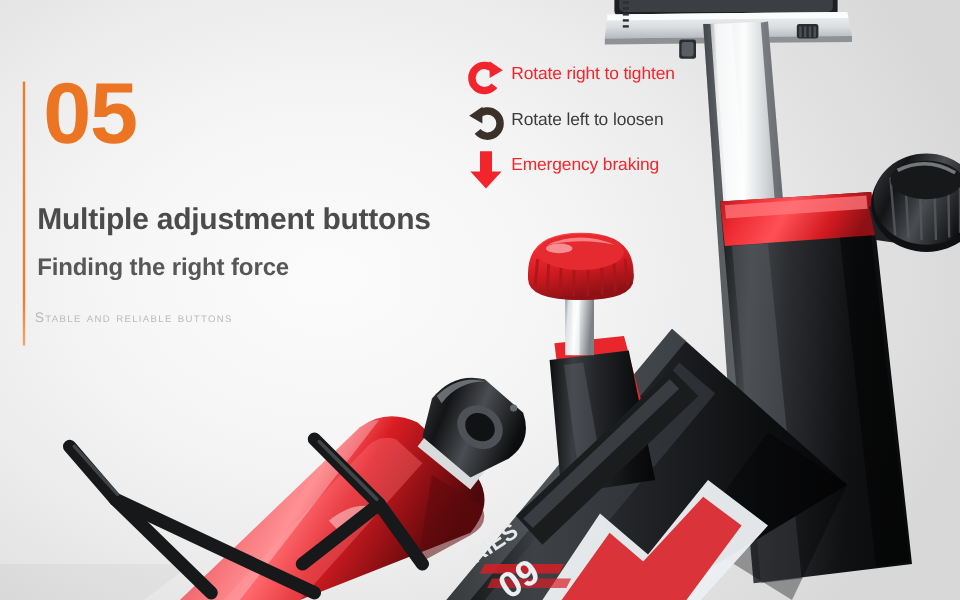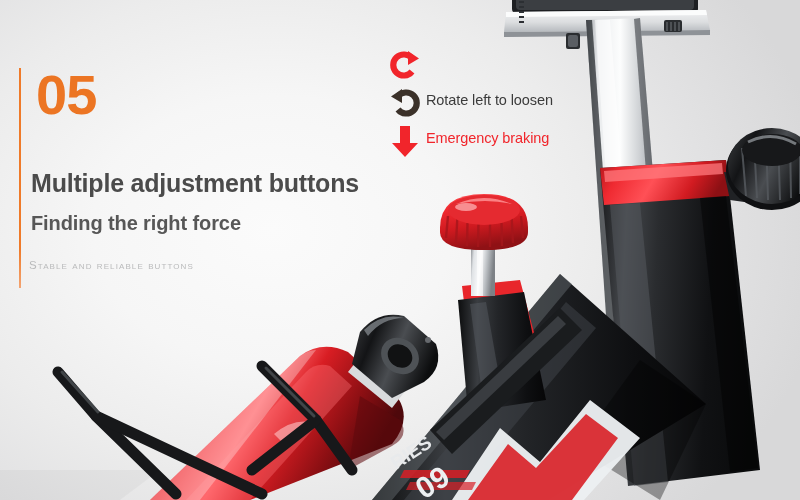--- a/index.html
+++ b/index.html
@@ -15,21 +15,21 @@
   }
 
   
   #left-panel{position:absolute;left:0;top:0;width:400px;height:500px;}
   #accent-rule{
     position:absolute;left:19px;top:68px;width:2px;height:220px;
     background:linear-gradient(180deg,#ef7a29 0%,#ef7a29 82%,#f3a472 100%);
   }
   #step-number{
     position:absolute;left:36px;top:52px;
-    font-size:56px;line-height:86px;font-weight:bold;
+    font-size:72px;line-height:86px;font-weight:bold;
     color:#ec7523;letter-spacing:-1px;
   }
   #headline{
     position:absolute;left:31px;top:169px;
     font-size:25px;font-weight:bold;color:#4b4b4b;letter-spacing:-0.2px;
   }
   #subhead{
     position:absolute;left:31px;top:212px;
     font-size:20px;font-weight:bold;color:#575757;letter-spacing:-0.1px;
   }
@@ -293,20 +293,21 @@
 
   <div id="legend">
 
     <div class="legend-row">
       <span class="legend-ico">
         <svg viewBox="0 0 34 34" width="34" height="34">
           <path d="M24 10.5 A10.5 10.5 0 1 0 24 23.5" fill="none" stroke="#f1252b" stroke-width="6.2" stroke-linecap="butt"></path>
           <path d="M20 3 L31 10.5 L20 17 Z" fill="#f1252b"></path>
         </svg>
       </span>
+      <span class="legend-label lbl-red">Rotate right to tighten</span>
     </div>
 
     <div class="legend-row">
       <span class="legend-ico">
         <svg viewBox="0 0 34 34" width="34" height="34">
           <path d="M10 10.5 A10.5 10.5 0 1 1 10 23.5" fill="none" stroke="#3b3129" stroke-width="6.2" stroke-linecap="butt"></path>
           <path d="M14 3 L3 10.5 L14 17 Z" fill="#3b3129"></path>
         </svg>
       </span>
       <span class="legend-label lbl-dark">Rotate left to loosen</span>

